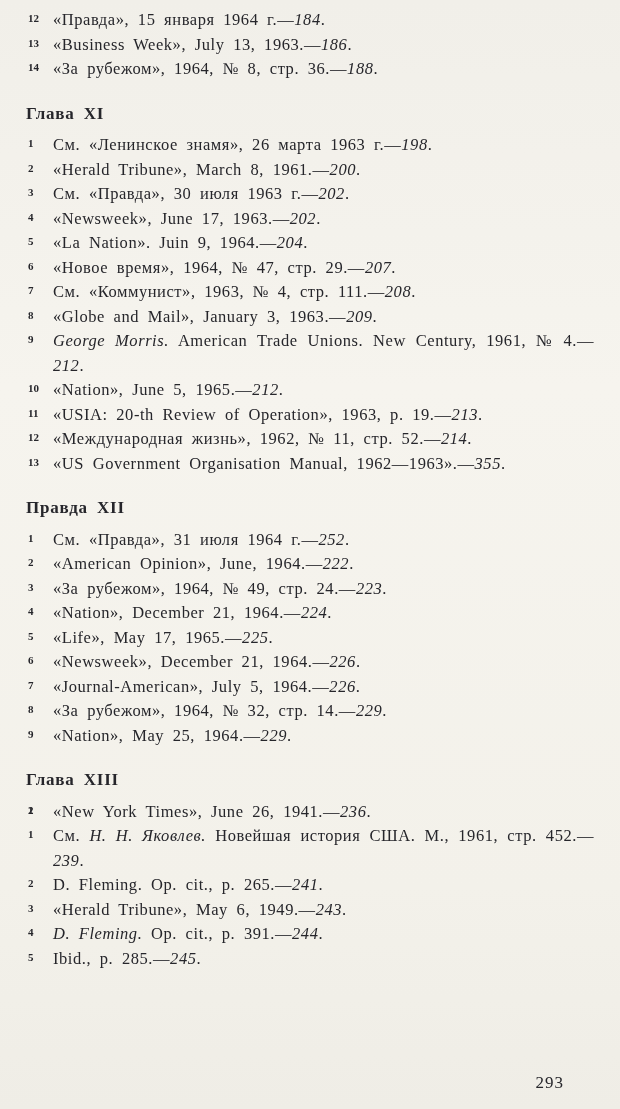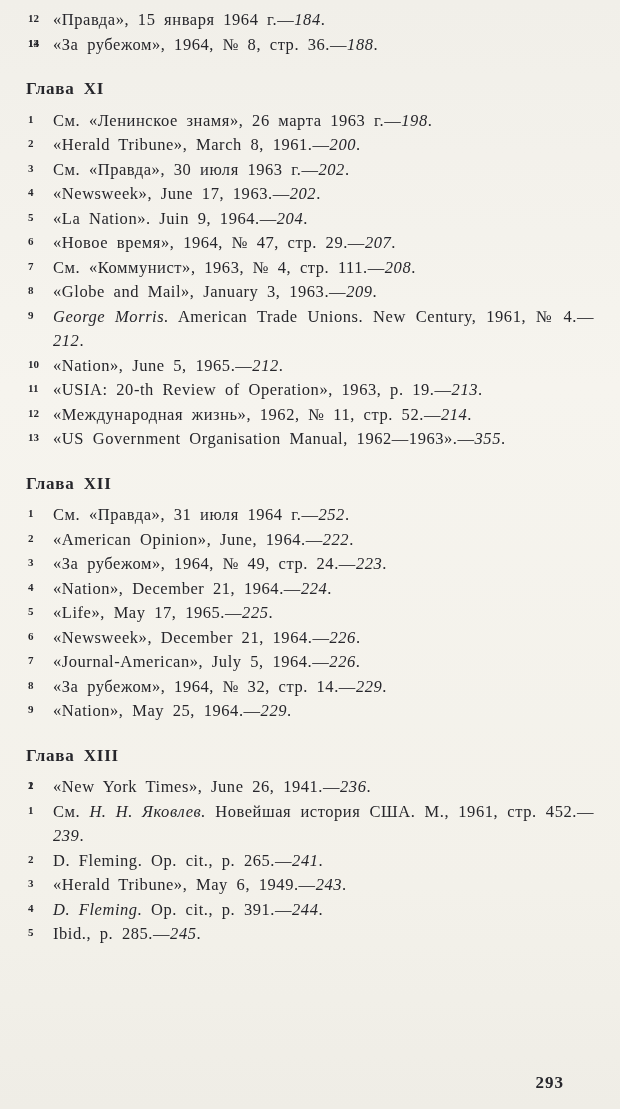--- a/index.html
+++ b/index.html
@@ -45,52 +45,52 @@
     font-weight: bold;
     letter-spacing: 0;
     text-align: left;
   }
   .entry i { }
   .page-number {
     position: absolute;
     right: 30px;
     bottom: 14px;
     font-size: 17px;
-    font-weight: bold;
+    font-weight: normal;
     letter-spacing: 1px;
   }
 </style>
 </head>
 <body>
 
 <div class="page">
   <div id="entries-root">
       <section>
         <div class="entry"><span class="num">12</span><span><span>«Правда», 15 января 1964 г.—</span><i>184</i><span>.</span></span></div>
-        <div class="entry"><span class="num">13</span></div>
+        <div class="entry"><span class="num">13</span><span><span>«Business Week», July 13, 1963.—</span><i>186</i><span>.</span></span></div>
         <div class="entry"><span class="num">14</span><span><span>«За рубежом», 1964, № 8, стр. 36.—</span><i>188</i><span>.</span></span></div>
       </section>
       <section>
         <h2 class="chapter-heading">Глава XI</h2>
         <div class="entry"><span class="num">1</span><span><span>См. «Ленинское знамя», 26 марта 1963 г.—</span><i>198</i><span>.</span></span></div>
         <div class="entry"><span class="num">2</span><span><span>«Herald Tribune», March 8, 1961.—</span><i>200</i><span>.</span></span></div>
         <div class="entry"><span class="num">3</span><span><span>См. «Правда», 30 июля 1963 г.—</span><i>202</i><span>.</span></span></div>
         <div class="entry"><span class="num">4</span><span><span>«Newsweek», June 17, 1963.—</span><i>202</i><span>.</span></span></div>
         <div class="entry"><span class="num">5</span><span><span>«La Nation». Juin 9, 1964.—</span><i>204</i><span>.</span></span></div>
         <div class="entry"><span class="num">6</span><span><span>«Новое время», 1964, № 47, стр. 29.—</span><i>207</i><span>.</span></span></div>
         <div class="entry"><span class="num">7</span><span><span>См. «Коммунист», 1963, № 4, стр. 111.—</span><i>208</i><span>.</span></span></div>
         <div class="entry"><span class="num">8</span><span><span>«Globe and Mail», January 3, 1963.—</span><i>209</i><span>.</span></span></div>
         <div class="entry"><span class="num">9</span><span><i>George Morris.</i><span> American Trade Unions. New Century, 1961, № 4.—</span><i>212</i><span>.</span></span></div>
         <div class="entry"><span class="num">10</span><span><span>«Nation», June 5, 1965.—</span><i>212</i><span>.</span></span></div>
         <div class="entry"><span class="num">11</span><span><span>«USIA: 20-th Review of Operation», 1963, p. 19.—</span><i>213</i><span>.</span></span></div>
         <div class="entry"><span class="num">12</span><span><span>«Международная жизнь», 1962, № 11, стр. 52.—</span><i>214</i><span>.</span></span></div>
         <div class="entry"><span class="num">13</span><span><span>«US Government Organisation Manual, 1962—1963».—</span><i>355</i><span>.</span></span></div>
       </section>
       <section>
-        <h2 class="chapter-heading">Глава XII</h2>
+        <h2 class="chapter-heading">Правда XII</h2>
         <div class="entry"><span class="num">1</span><span><span>См. «Правда», 31 июля 1964 г.—</span><i>252</i><span>.</span></span></div>
         <div class="entry"><span class="num">2</span><span><span>«American Opinion», June, 1964.—</span><i>222</i><span>.</span></span></div>
         <div class="entry"><span class="num">3</span><span><span>«За рубежом», 1964, № 49, стр. 24.—</span><i>223</i><span>.</span></span></div>
         <div class="entry"><span class="num">4</span><span><span>«Nation», December 21, 1964.—</span><i>224</i><span>.</span></span></div>
         <div class="entry"><span class="num">5</span><span><span>«Life», May 17, 1965.—</span><i>225</i><span>.</span></span></div>
         <div class="entry"><span class="num">6</span><span><span>«Newsweek», December 21, 1964.—</span><i>226</i><span>.</span></span></div>
         <div class="entry"><span class="num">7</span><span><span>«Journal-American», July 5, 1964.—</span><i>226</i><span>.</span></span></div>
         <div class="entry"><span class="num">8</span><span><span>«За рубежом», 1964, № 32, стр. 14.—</span><i>229</i><span>.</span></span></div>
         <div class="entry"><span class="num">9</span><span><span>«Nation», May 25, 1964.—</span><i>229</i><span>.</span></span></div>
       </section>

